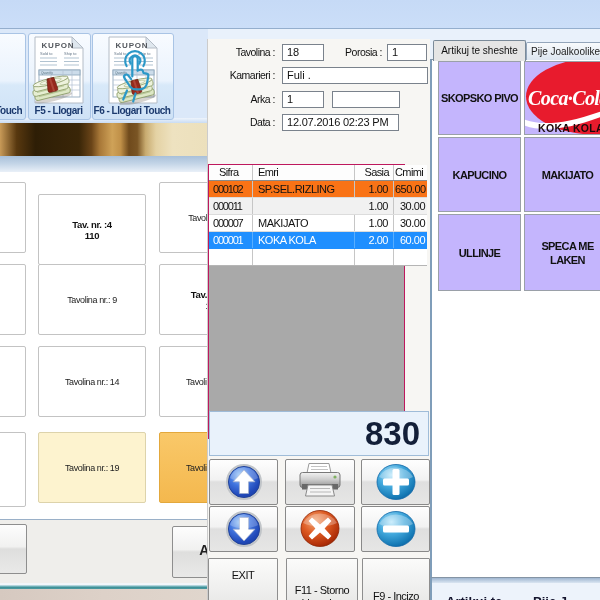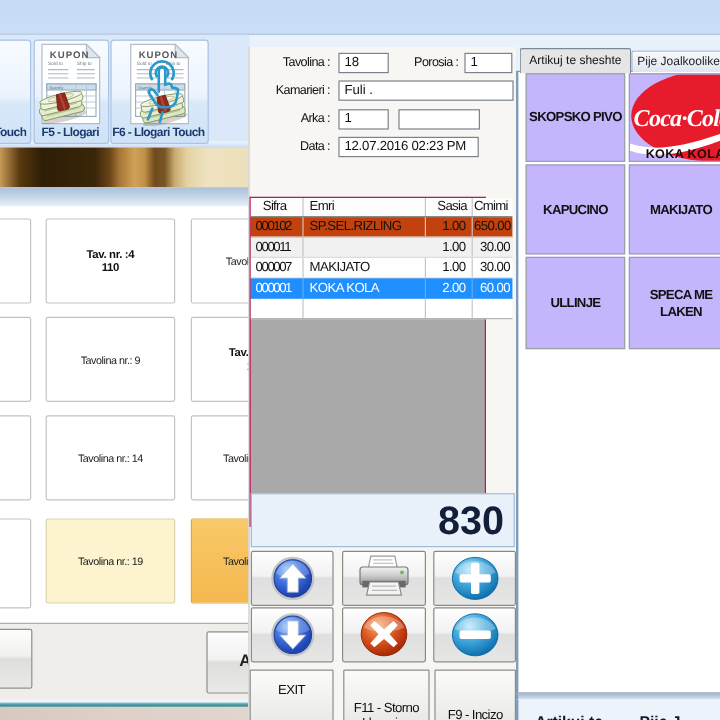--- a/index.html
+++ b/index.html
@@ -177,21 +177,21 @@
       <path d="M30.5,58.5 l-2.3,8"></path>
     </g>
   </svg>
 </div>
 <div class="rlabel" style="left:92px;width:80px;">F6 - Llogari Touch</div>
 <div class="abs" id="banner"></div>
 <div class="abs" id="bluestrip"></div>
 <div class="abs" id="leftwhite"></div>
 
 <div class="tbtn" style="left:-82px;top:182px;"></div>
-<div class="tbtn" style="left:38px;top:182px;text-align:center;">
+<div class="tbtn" style="left:38px;top:194px;text-align:center;">
     <b>Tav. nr. :4<br>110</b>
   </div>
 <div class="tbtn" style="left:159px;top:182px;">Tavolina nr.: 5</div>
 <div class="tbtn" style="left:-82px;top:264px;"></div>
 <div class="tbtn" style="left:38px;top:264px;">Tavolina nr.: 9</div>
 <div class="tbtn" style="left:159px;top:264px;">
     <b>Tav. nr. :10<br>115</b>
   </div>
 <div class="tbtn" style="left:-82px;top:346px;"></div>
 <div class="tbtn" style="left:38px;top:346px;">Tavolina nr.: 14</div>
@@ -220,21 +220,21 @@
 <div class="flabel" style="left:195px;top:116px;">Data :</div>
 <div class="fbox" style="left:282px;top:114px;width:117px;height:17px;font-size:11px;letter-spacing:-0.2px;">12.07.2016 02:23 PM</div>
 
 <div class="abs" id="itable">
   <div class="hrow">
     <span class="cell c1" style="padding-left:10px;height:15px;line-height:15px;letter-spacing:-0.6px;">Sifra</span>
     <span class="cell c2" style="height:15px;line-height:15px;">Emri</span>
     <span class="cell c3" style="padding-right:4px;height:15px;line-height:15px;">Sasia</span>
     <span class="cell c4" style="padding-right:7px;height:15px;line-height:15px;">Cmimi</span>
   </div>
-  <div class="irow" style="top:16px;background:#c2410c;border-bottom:1px solid #dcdcdc;">
+  <div class="irow" style="top:16px;background:#f97316;border-bottom:1px solid #dcdcdc;">
     <span class="cell c1">000102</span>
       <span class="cell c2">SP.SEL.RIZLING</span>
     <span class="cell c3">1.00</span>
       <span class="cell c4">650.00</span>
   </div>
   <div class="irow" style="top:33px;background:#f1f1f1;border-bottom:1px solid #dcdcdc;">
     <span class="cell c1">000011</span>
     <span class="cell c3">1.00</span>
       <span class="cell c4">30.00</span>
   </div>

